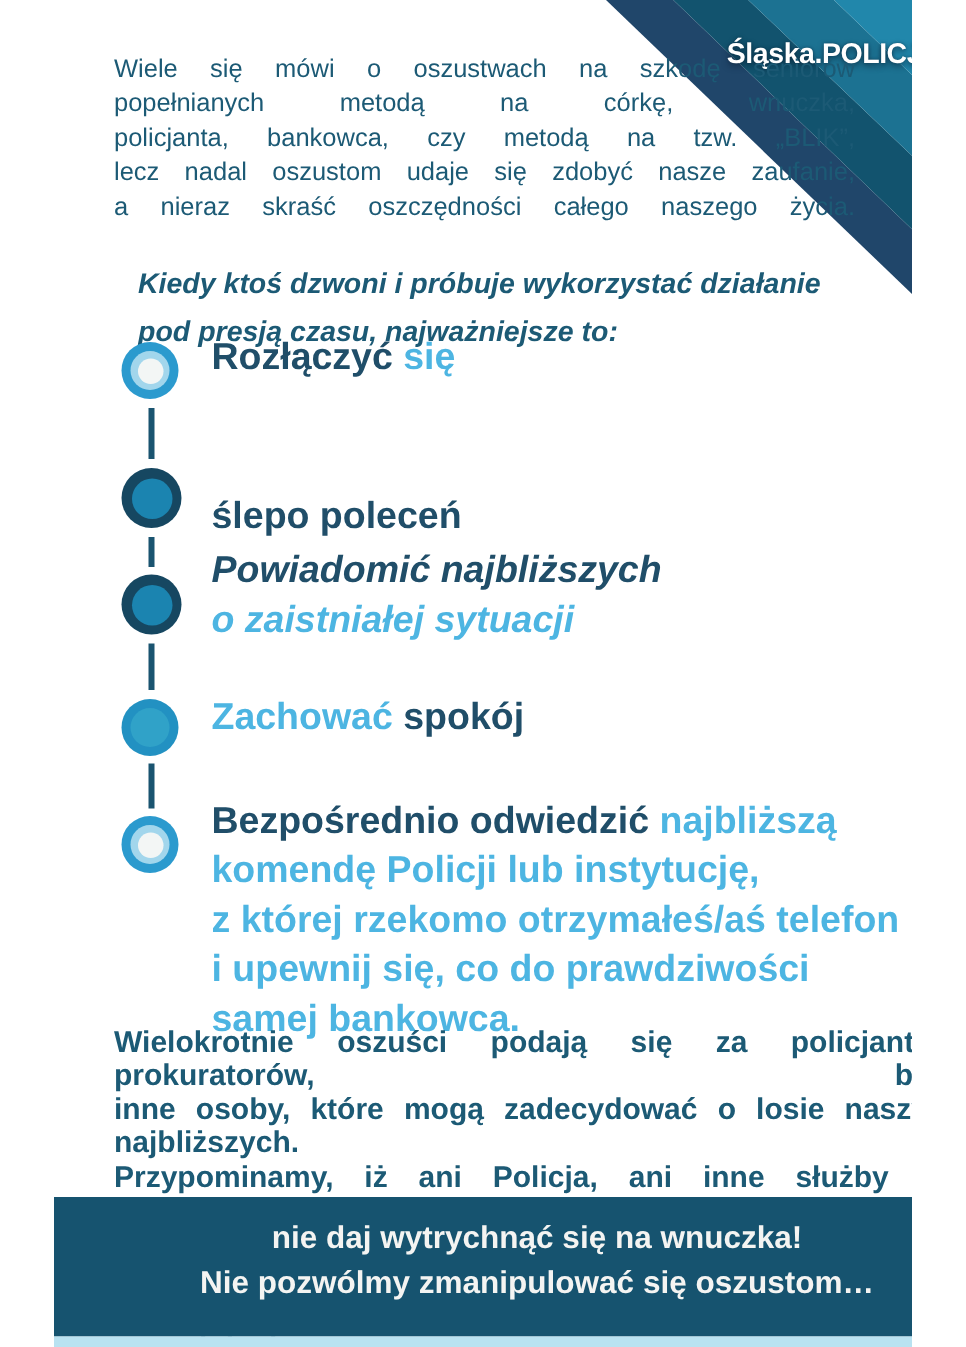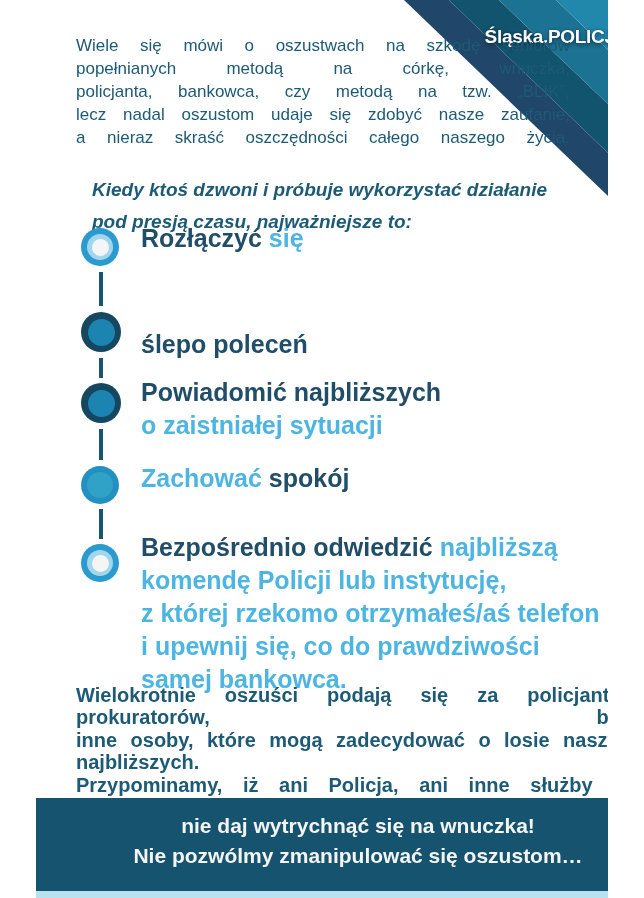--- a/index.html
+++ b/index.html
@@ -58,21 +58,21 @@
   .tl-seg{position:absolute;left:63px;width:4px;background:var(--timeline,#1a5470);}
   .tls1{top:272px;height:34px;}
   .tls2{top:358px;height:20px;}
   .tls3{top:429px;height:31px;}
   .tls4{top:509px;height:30px;}
   .item-text{position:absolute;left:105px;font-size:25px;font-weight:bold;line-height:33px;white-space:nowrap;}
   .seg-dark{color:var(--list-dark-text,#204e69);}
   .seg-light{color:var(--light-text,#4db5e2);}
   .tpos1{top:222px;}
   .tpos2{top:295px;}
-  .tpos3{top:376px;}
+  .tpos3{top:364px;font-style:italic;}
   .tpos4{top:462px;}
   .tpos5{top:531px;}
   
   .outro{
     position:absolute;left:40px;top:684px;width:566px;margin:0;
     font-size:20px;font-weight:bold;line-height:22.4px;color:var(--dark-text,#1c5a75);
     white-space:pre-line;text-align:justify;text-align-last:justify;
   }
   
   .footer{

